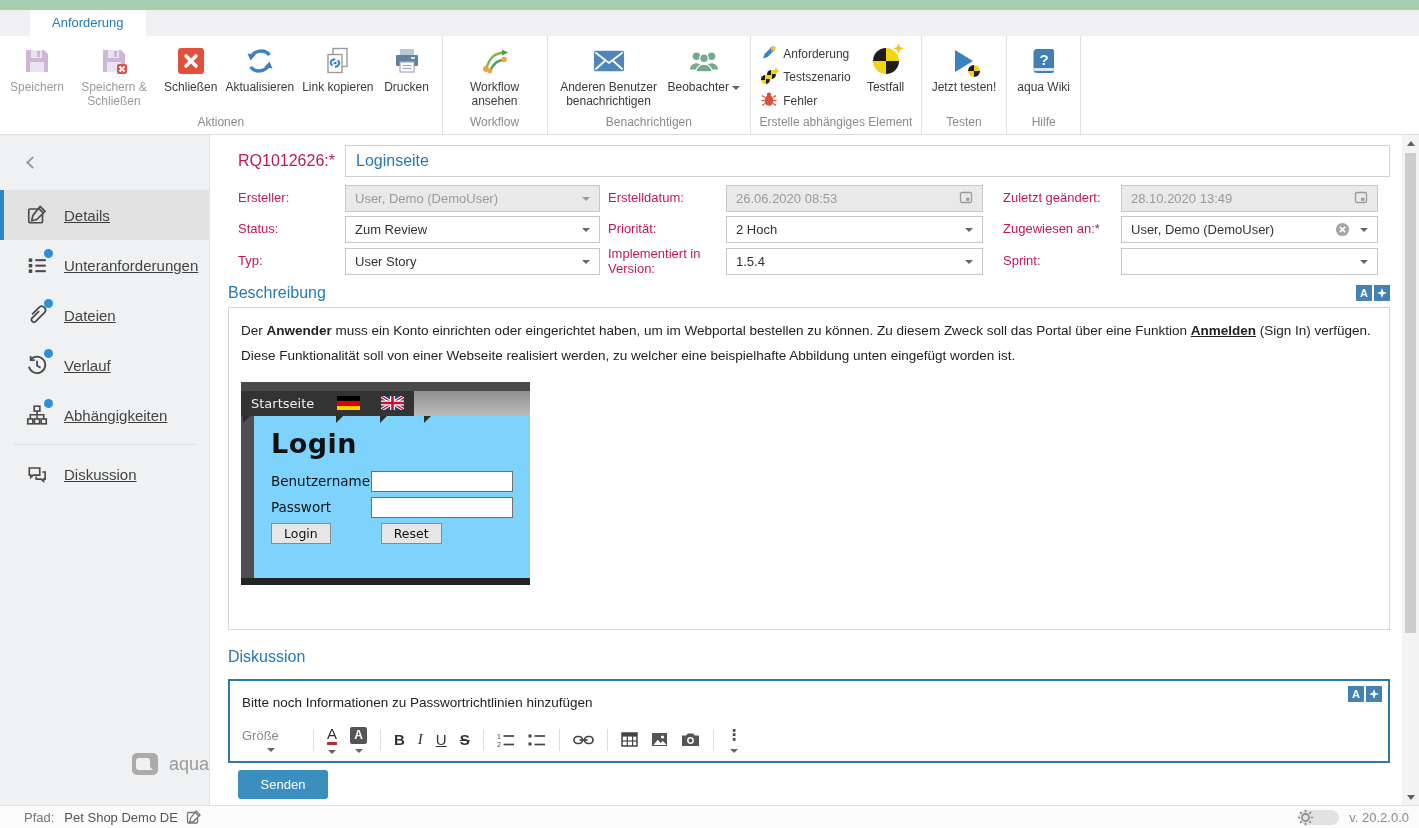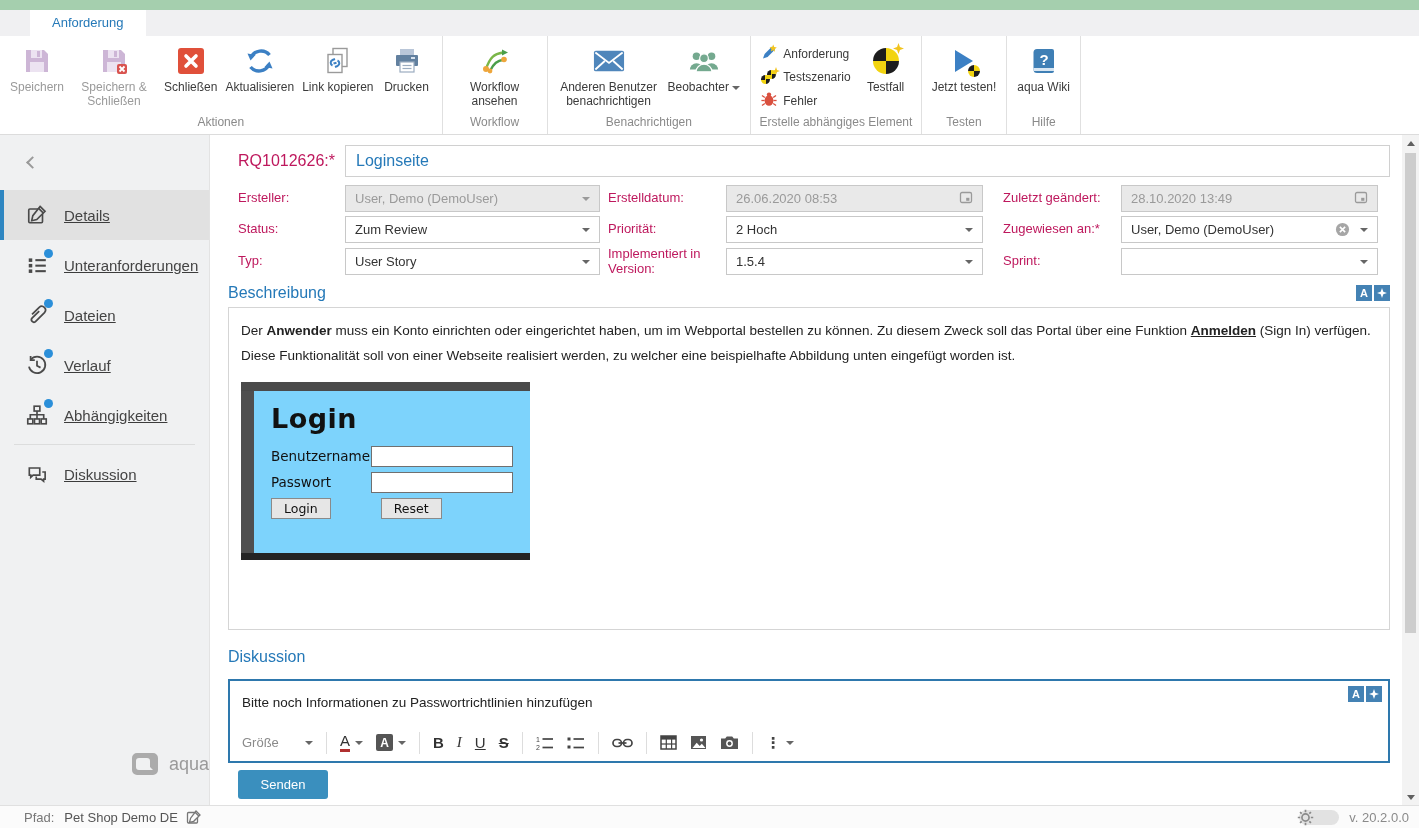--- a/index.html
+++ b/index.html
@@ -99,21 +99,21 @@
   .mbtn { height:21px; background:#e6e6e6; border:1px solid #8a8a8a; font-size:12.5px; color:#111; padding:0 12px; display:flex; align-items:center; font-family:inherit; }
   .mbtn-reset { margin-left:50px; }
   .mock-bottom { height:7px; background:#242424; }
 
   
   .disc-editor { position:relative; margin-top:10px; height:84px; border:2px solid #2e78ad; padding:14px 12px 0; }
   .disc-text { font-size:13.5px; color:#222; }
   .disc-translate { position:absolute; top:5px; right:6px; }
   .etoolbar { position:absolute; left:12px; right:12px; bottom:7px; display:flex; align-items:center; gap:13px; color:#444; }
   .ediv { width:1px; height:22px; background:#ddd; }
-  .ebtn { display:flex; align-items:center; gap:5px; cursor:pointer; }
+  .ebtn { display:flex; align-items:center; gap:5px; cursor:pointer;flex-direction:column; }
   .size-lbl { color:#8a8a8a; width:58px; }
   .fx { font-size:15px; color:#333; }
   .fc-a { border-bottom:3px solid #b03030; line-height:1; padding-bottom:1px; }
   .bc-a { background:#555; color:#fff; width:17px; height:17px; display:flex; align-items:center; justify-content:center; font-size:12px; font-weight:bold; border-radius:2px; }
   .b { font-weight:bold; } .i { font-style:italic; font-family:"Liberation Serif",serif; } .u { text-decoration:underline; } .s { text-decoration:line-through; font-weight:bold; }
   .more-dots { font-size:15px; font-weight:bold; }
 
   .send-btn { margin:7px 0 0 10px; width:90px; height:29px; background:#3a8fbe; color:#fff; border:none; border-radius:3px; font-size:13px; font-family:inherit; cursor:pointer; }
 
   
@@ -518,20 +518,43 @@
             </span>
         </span>
       </div>
 
       <div class="desc-panel">
         <p><span>Der </span><b>Anwender</b><span> muss ein Konto einrichten oder eingerichtet haben, um im Webportal bestellen zu können. Zu diesem Zweck soll das Portal über eine Funktion </span><b class="u">Anmelden</b><span> (Sign In) verfügen.</span></p>
         <p>Diese Funktionalität soll von einer Webseite realisiert werden, zu welcher eine beispielhafte Abbildung unten eingefügt worden ist.</p>
 
         <div class="mock">
           <div class="mock-top"></div>
+          <div class="mock-tabs">
+            <div class="mock-tabdark mtab-start">Startseite</div>
+            <div class="mock-tabdark mtab-flag">
+              <span class="flag-de">
+                  <i class="fde1"></i>
+                  <i class="fde2"></i>
+                  <i class="fde3"></i>
+                </span>
+            </div>
+            <div class="mock-tabdark mtab-flag">
+              <svg width="23" height="14" viewBox="0 0 23 14">
+                  <rect width="23" height="14" fill="#2a3b8f"></rect>
+                  <path d="M0 0 L23 14 M23 0 L0 14" stroke="#fff" stroke-width="3.4"></path>
+                  <path d="M0 0 L23 14 M23 0 L0 14" stroke="#c8102e" stroke-width="1.4"></path>
+                  <path d="M11.5 0 V14 M0 7 H23" stroke="#fff" stroke-width="5"></path>
+                  <path d="M11.5 0 V14 M0 7 H23" stroke="#c8102e" stroke-width="2.6"></path>
+                </svg>
+            </div>
+            <span class="notch" style="left:2px"></span>
+            <span class="notch" style="left:95px"></span>
+            <span class="notch" style="left:139px"></span>
+            <span class="notch" style="left:183px"></span>
+          </div>
           <div class="mock-body">
             <div class="mock-lstrip"></div>
             <div class="mock-panel">
               <div class="mock-h1">Login</div>
               <div class="mrow">
                 <span class="mlab">Benutzername</span>
                 <span class="minput"></span>
               </div>
               <div class="mrow">
                 <span class="mlab">Passwort</span>

